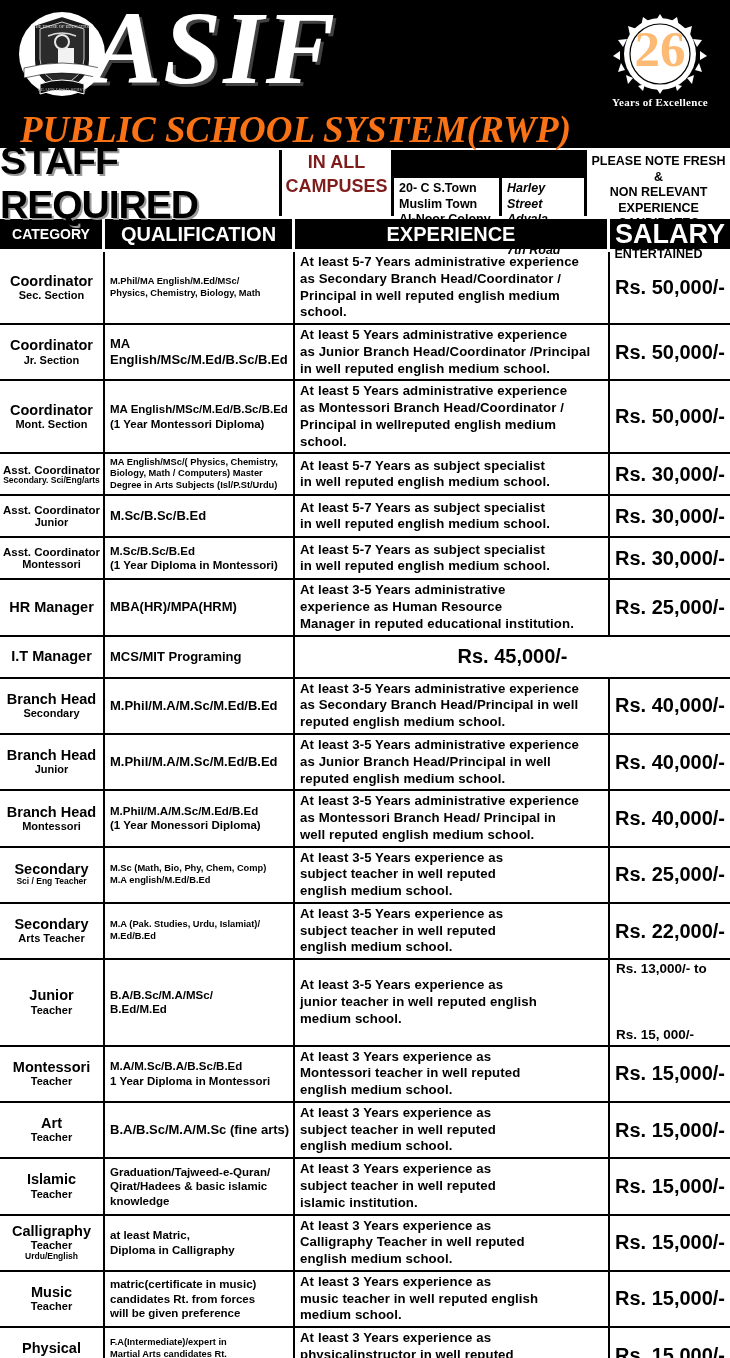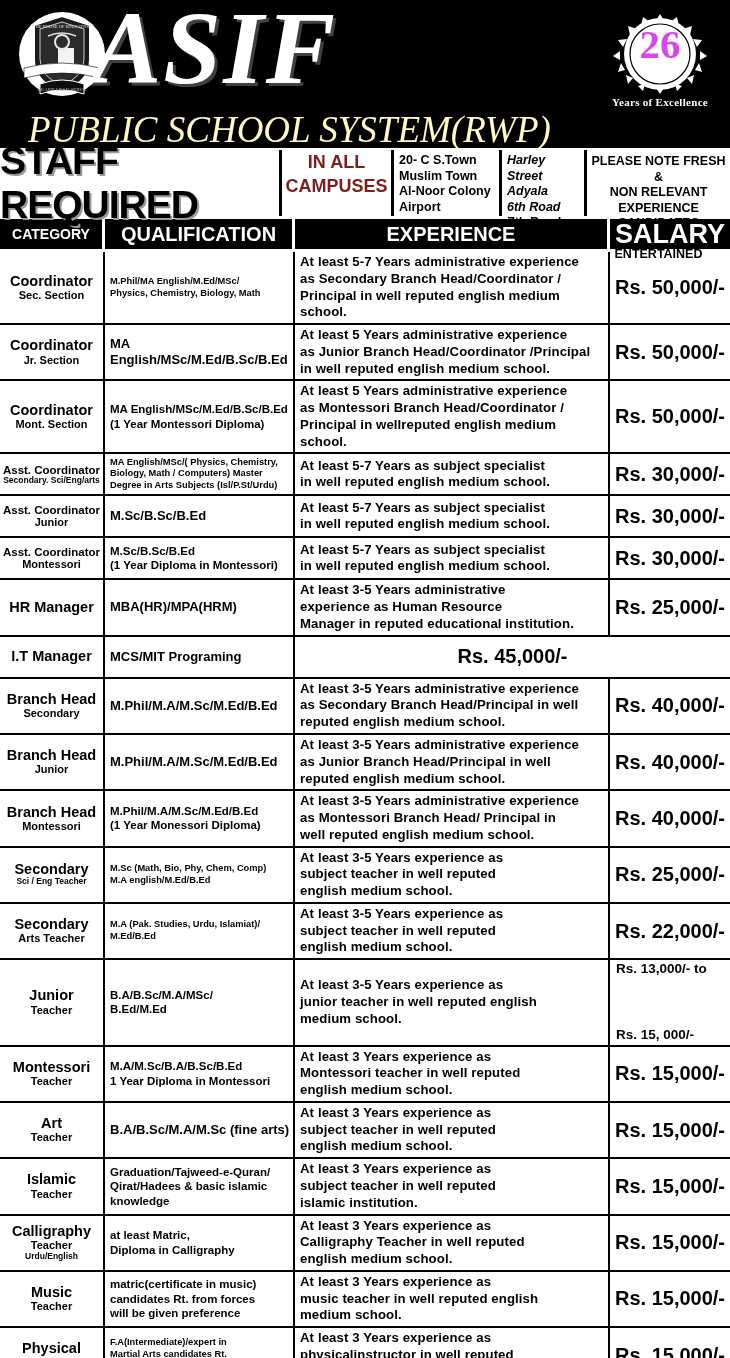--- a/index.html
+++ b/index.html
@@ -36,43 +36,43 @@
     font-style: italic;
     font-weight: bold;
     font-size: 104px;
     line-height: 1;
     letter-spacing: 2px;
     color: #fff;
     text-shadow: 3px 3px 0 rgba(255,255,255,0.25);
   }
   .brand-sub {
     position: absolute;
-    left: 28px; top: 108px;
+    left: 20px; top: 108px;
     font-family: "Liberation Serif", serif;
     font-style: italic;
-    font-weight: normal;
+    font-weight: bold;
     font-size: 37px;
     letter-spacing: 0px;
-    color: #fef9c3;
+    color: #f97316;
     white-space: nowrap;
   }
   .badge26 {
     position: absolute;
     right: 10px; top: 14px;
     width: 120px; height: 96px;
     text-align: center;
   }
   .badge26 .sunburst { position: absolute; left: 8px; top: 0; }
   .badge26 .num {
     position: absolute;
     left: 0; right: 0; top: 10px;
     font-family: "Liberation Serif", serif;
     font-weight: bold;
-    font-size: 41px;
-    color: #d946ef;
+    font-size: 51px;
+    color: #fdba74;
     line-height: 1;
   }
   .badge26 .yoe {
     position: absolute;
     left: 0; right: 0; bottom: 2px;
     font-family: "Liberation Serif", serif;
     font-size: 11px;
     font-weight: bold;
     color: #fff;
     letter-spacing: 0.3px;
@@ -114,20 +114,21 @@
     border-right: 3px solid #000;
   }
   .addr-col {
     background: #fff;
     color: #000;
     font-weight: bold;
     font-size: 12.5px;
     line-height: 1.24;
     padding: 3px 4px 0 5px;
     border-right: 3px solid #000;
+    margin-top: 28px;
   }
   .addr-1 { width: 108px; }
   .addr-2 { width: 85px; font-style: italic; }
   .notice {
     flex: 1;
     background: #fff;
     color: #000;
     font-weight: bold;
     font-size: 12.5px;
     line-height: 1.24;

